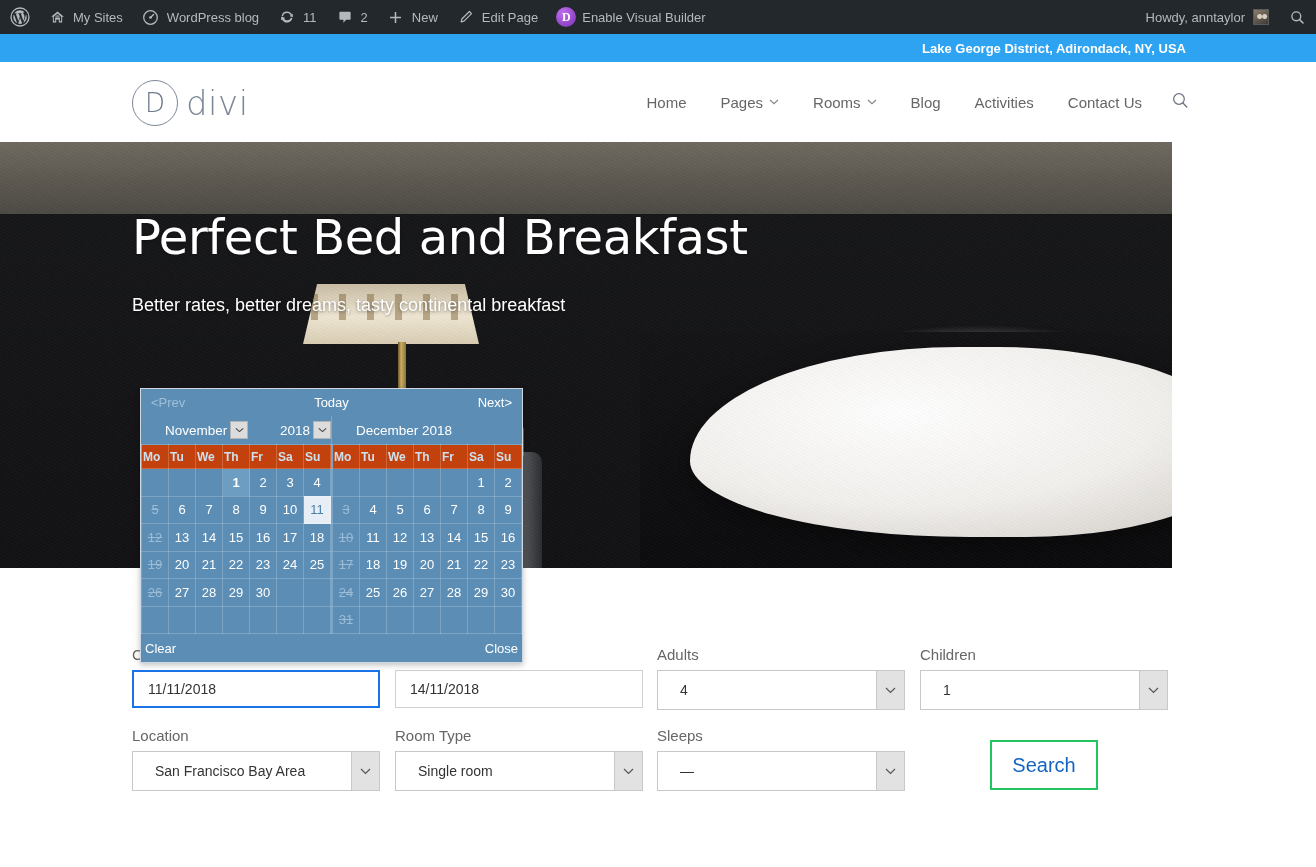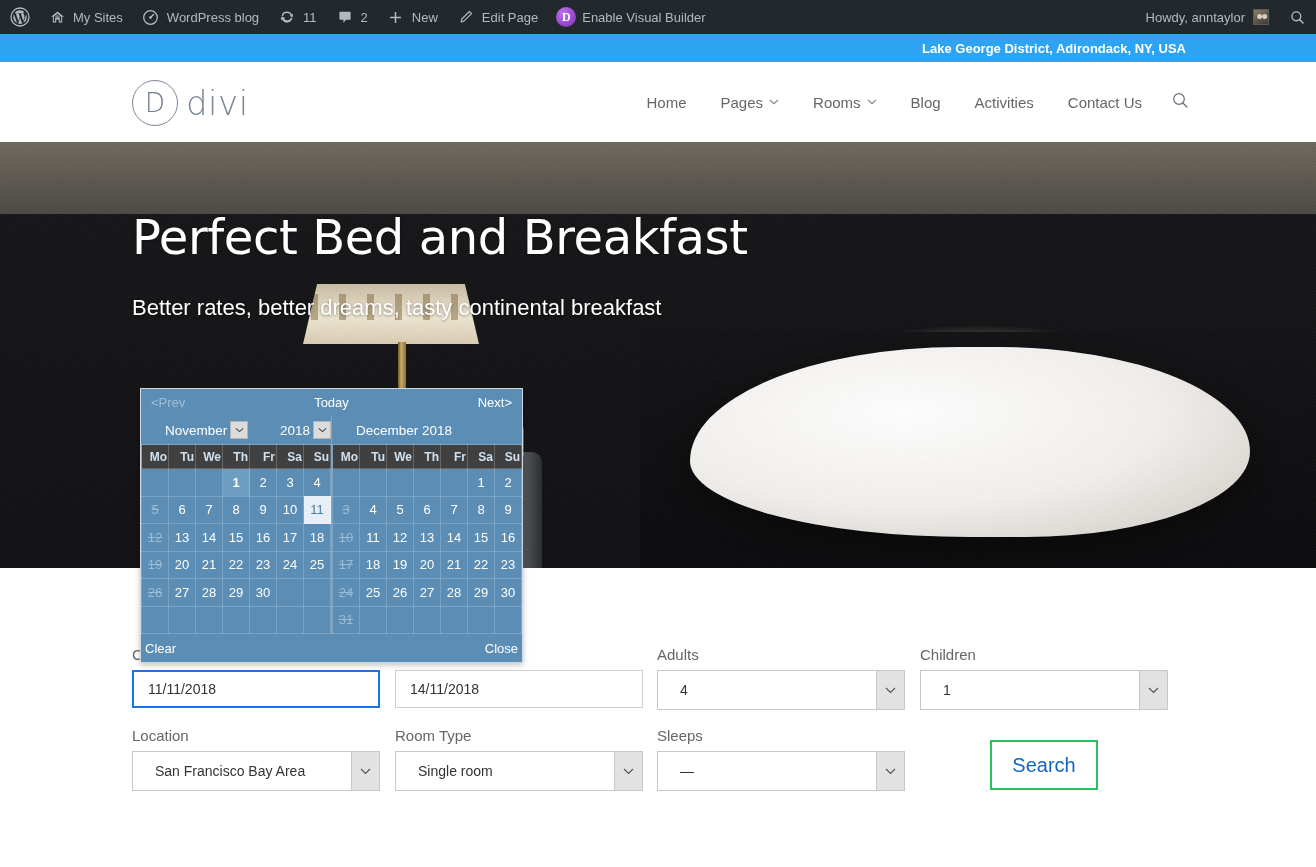--- a/index.html
+++ b/index.html
@@ -100,21 +100,21 @@
   }
   .caret { font-size: 10px; line-height: 1; color: #888; }
   #navsearch {
     margin-left: 12px; cursor: pointer;
     display:flex; align-items:center; color:#6b7280;
   }
 
   
   #hero {
     position: absolute; top: 142px; left: 0;
-    width: 1316px; height: 426px;
+    width: 1172px; height: 426px;
     overflow: hidden;
     background: #0f1418;
     padding-left: 36px;
   }
   
   .hero-bg {
     position:absolute; inset:0;
     background:
       
       radial-gradient(ellipse 330px 150px at 980px 300px, rgba(250,248,245,0.97) 0%, rgba(238,234,228,0.92) 45%, rgba(200,196,190,0) 78%),
@@ -176,21 +176,21 @@
   #hero-text {
     position: absolute; left: 132px; top: 68px; z-index: 4;
   }
   #hero-title {
     color: #ffffff; font-size: 48px; font-weight: 400;
     letter-spacing: -0.4px; line-height: 1.15; margin: 0;
     text-shadow: 0 1px 3px rgba(0,0,0,0.35);
     font-family: "DejaVu Sans", sans-serif;
   }
   #hero-sub {
-    color: #ffffff; font-size: 22px; font-weight: 400;
+    color: #ffffff; font-size: 18px; font-weight: 400;
     margin: 30px 0 0 0; text-shadow: 0 1px 3px rgba(0,0,0,0.4);
   }
 
   
   #bookingform {
     position: absolute; left: 0; top: 568px;
     width: 1316px; height: 299px;
     background: #ffffff;
   }
   .fld { position: absolute; }
@@ -265,23 +265,23 @@
   .dp-sel-text { color:#fff; font-size: 13.5px; }
   .dp-sel-btn {
     width: 18px; height: 18px; background: #dcdcdc;
     border: 1px solid #b4b4b4;
     display: inline-flex; align-items: center; justify-content: center;
     color: #444;
   }
   table.dp-cal { border-collapse: collapse; width: 190px; }
   table.dp-cal th {
     height: 24px; font-size: 12px; font-weight: bold;
-    color: #cfe0ee; text-align: right; width: 27px;
+    color: #cfe0ee; text-align: left; width: 27px;
     border: 1px solid rgba(255,255,255,0.20);
-    background: #404040;
+    background: #c2410c;
   }
   table.dp-cal td {
     height: 27.5px; width: 27px; text-align: center;
     font-size: 13px; color: #ffffff;
     border: 1px solid rgba(255,255,255,0.20);
     cursor: pointer; vertical-align: middle;
   }
   table.dp-cal td.empty { cursor: default; }
   table.dp-cal td.disabled {
     color: #9cbbd4; text-decoration: line-through; cursor: default;

